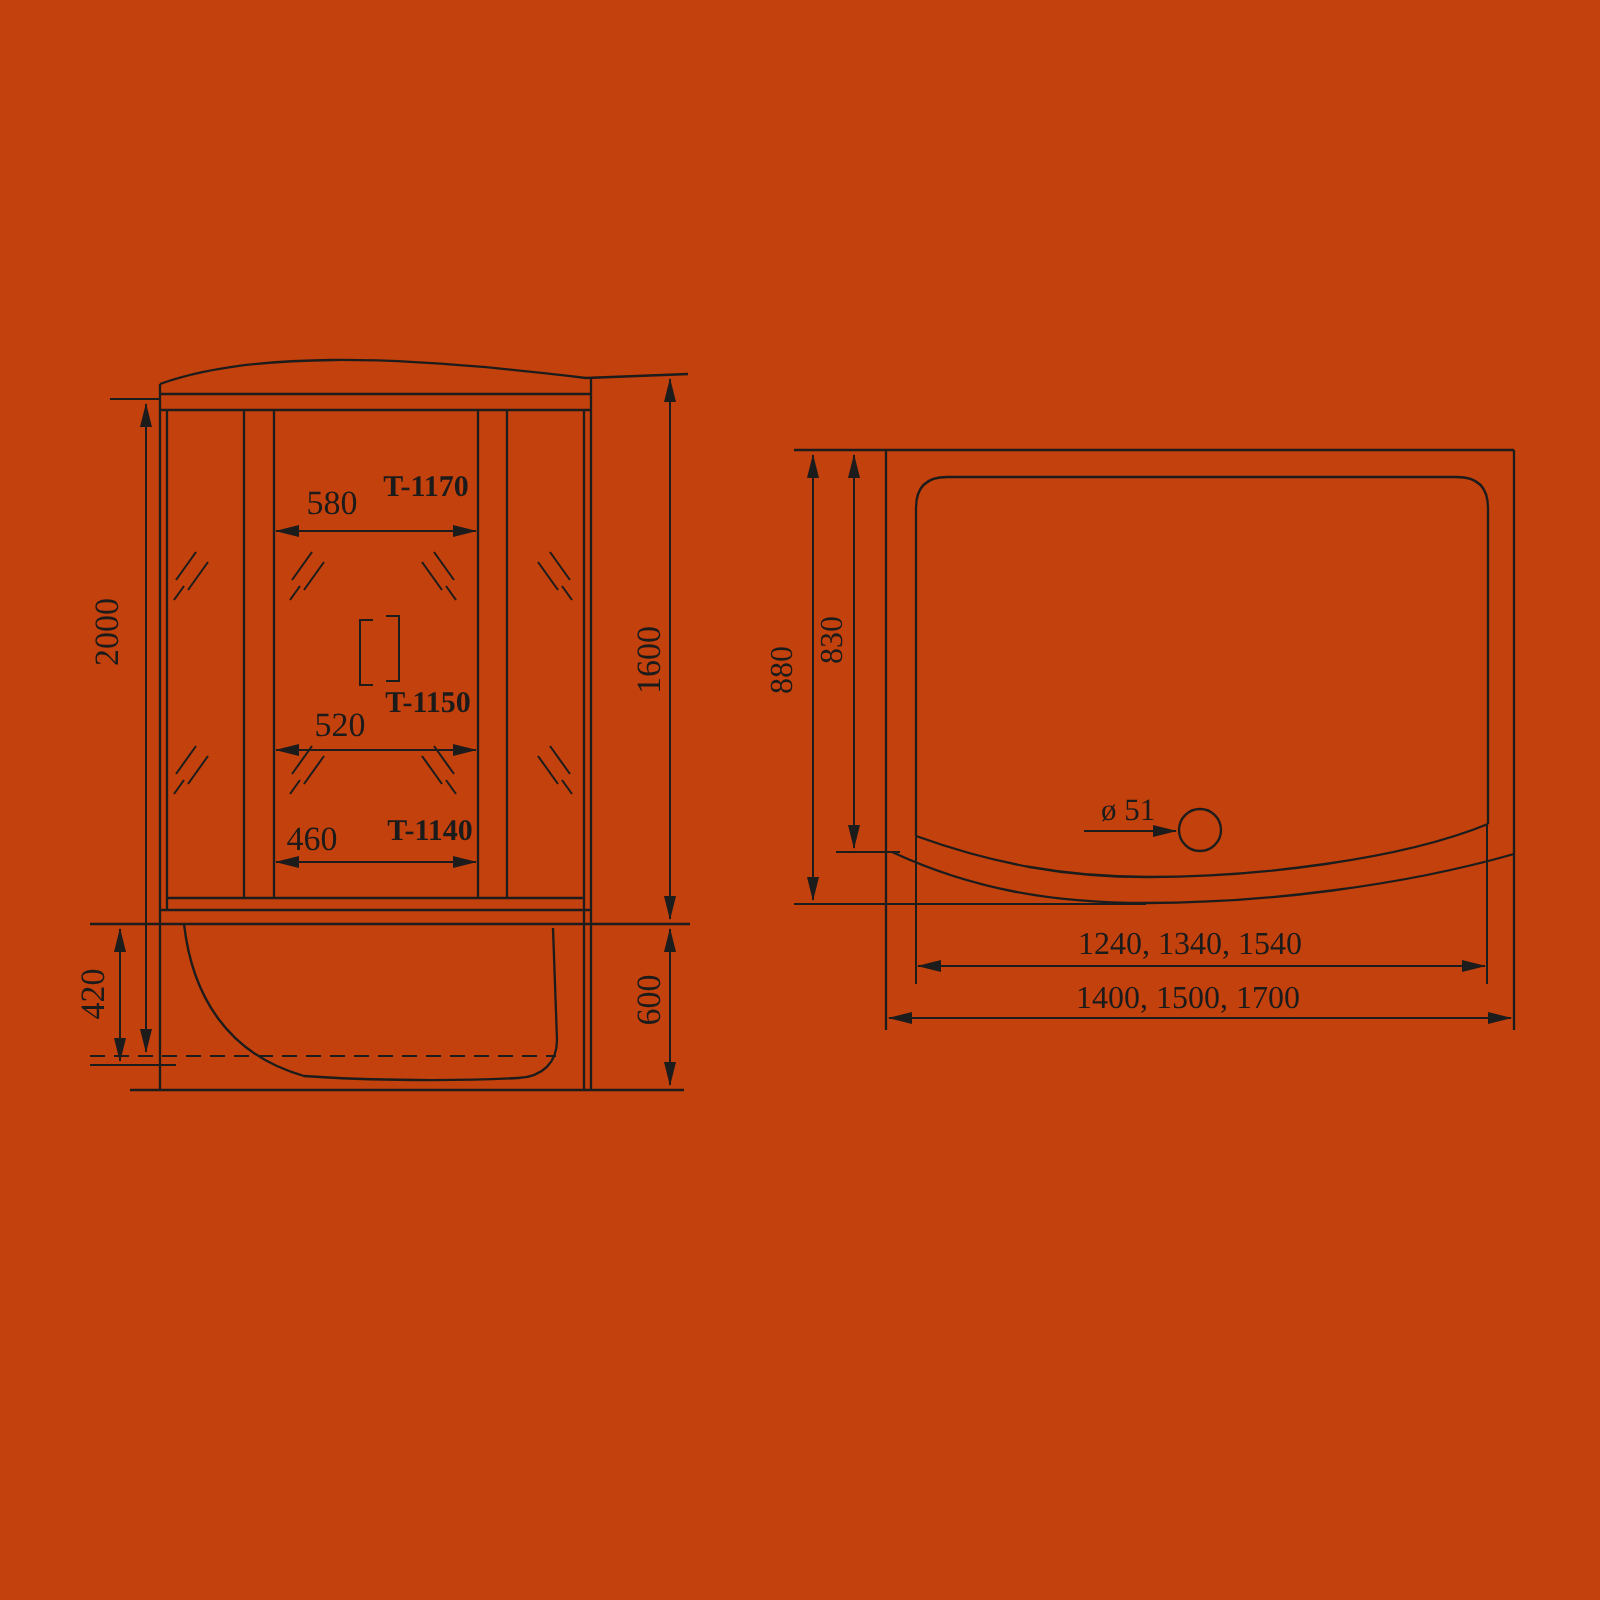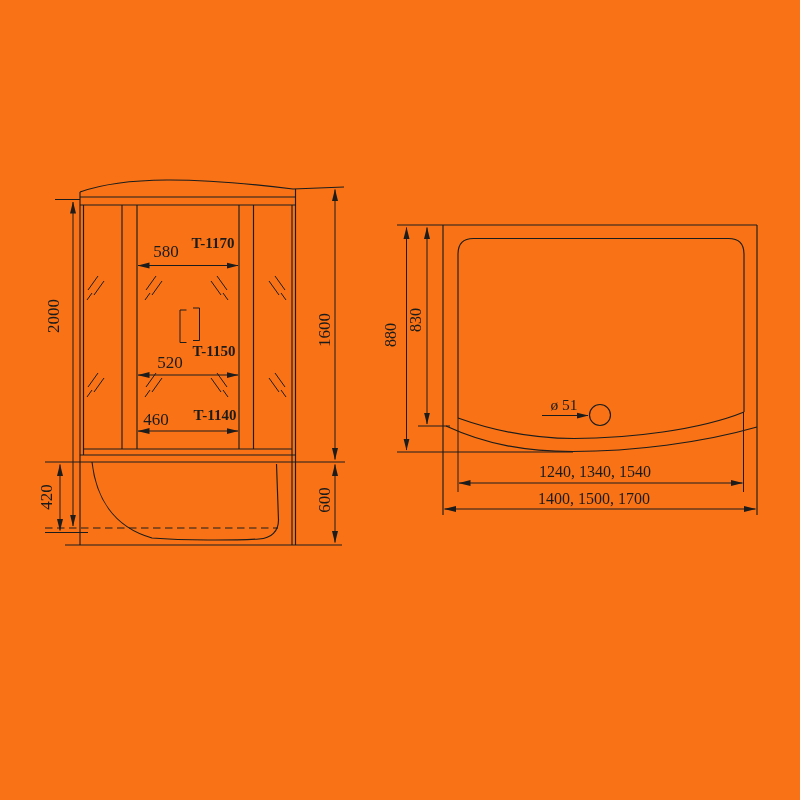--- a/index.html
+++ b/index.html
@@ -8,21 +8,21 @@
     background: #ffffff;
     width: 800px;
     height: 800px;
     overflow: hidden;
     font-family: "Liberation Serif", serif;
   }
   .stage {
     position: relative;
     width: 800px;
     height: 800px;
-    background: #f97316;
+    background: #c2410c;
   }
   svg { display: block; }
   svg text {
     fill: #1b1b1b;
     font-family: "Liberation Serif", serif;
   }
   .dim-num  { font-size: 17px; }
   .dim-num-sm { font-size: 16px; }
   .model-lb { font-size: 15px; font-weight: bold; }
   .width-list { font-size: 16px; }

